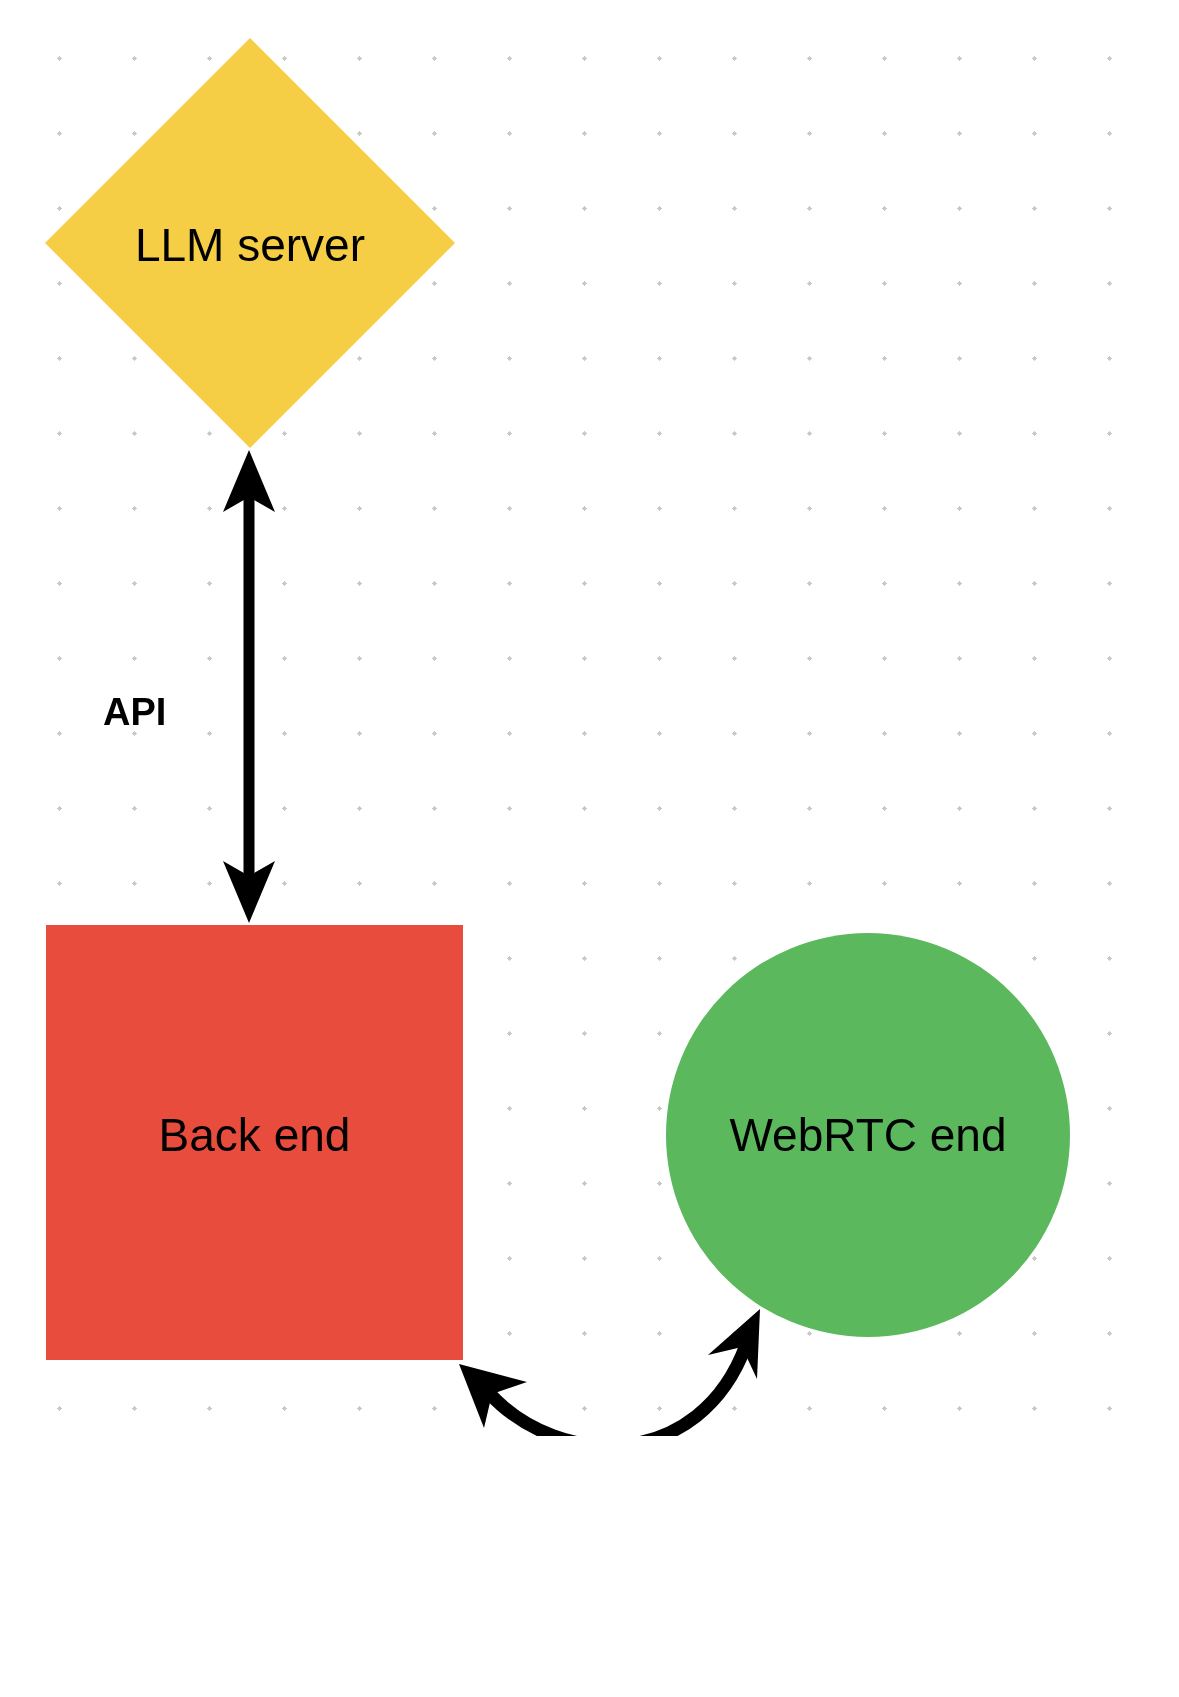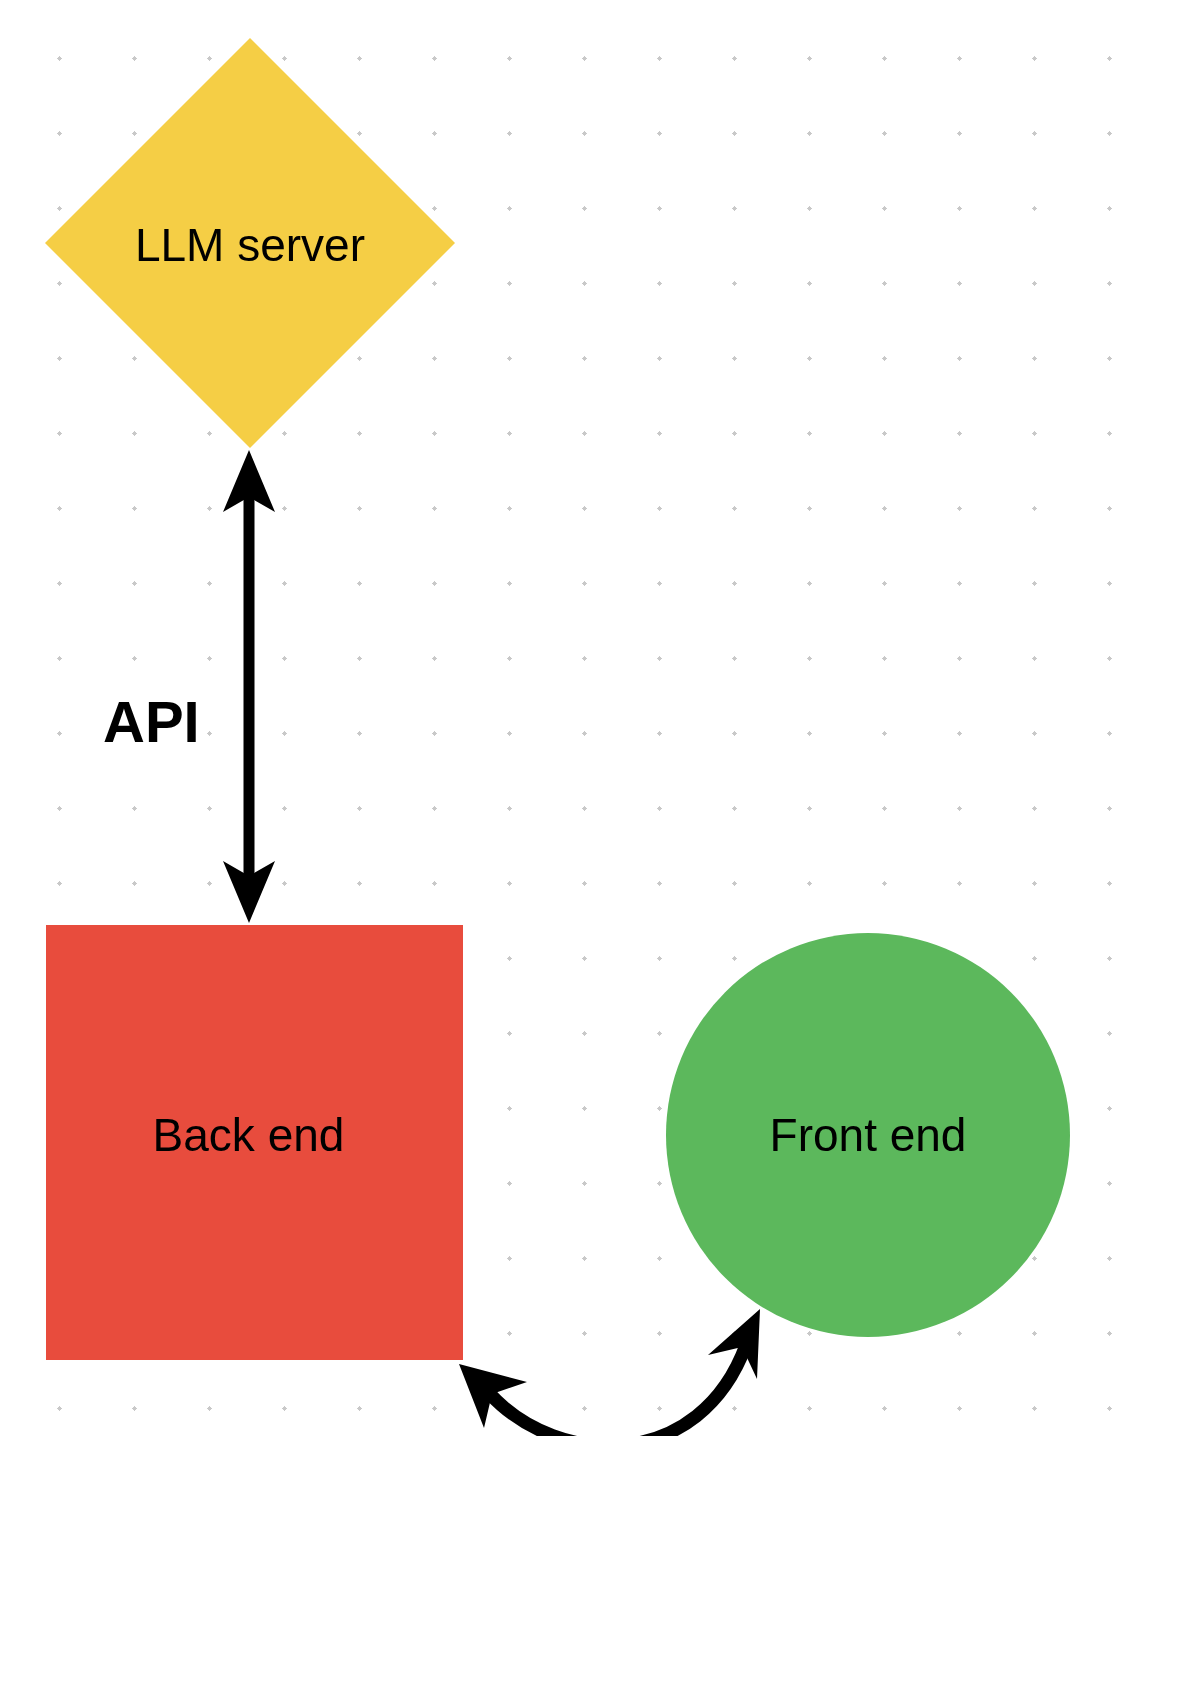--- a/index.html
+++ b/index.html
@@ -33,27 +33,27 @@
     font-size: 46px;
     font-weight: 400;
     white-space: nowrap;
     text-align: center;
     line-height: 1;
     pointer-events: none;
   }
   .edge-label {
     position: absolute;
     color: #000000;
-    font-size: 58px;
+    font-size: 38px;
     font-weight: 700;
     white-space: nowrap;
     line-height: 1;
   }
   #llm-label { left: 0; width: 500px; top: 222px; }
-  #back-label { left: 40px; width: 417px; top: 1112px; }
+  #back-label { left: 46px; width: 417px; top: 1112px; }
   #front-label { left: 668px; width: 400px; top: 1112px; }
   #api-label { left: 103px; top: 693px; }
   #webrtc-label { left: 487px; top: 1470px; }
 </style>
 </head>
 <body>
 
 <div id="canvas">
 
   <svg class="svg-layer" viewBox="0 0 1179 1697" xmlns="http://www.w3.org/2000/svg">
@@ -74,18 +74,18 @@
       <path d="M 489,1393 C 560,1470 700,1470 746,1345" stroke="#000000" stroke-width="13" fill="none" stroke-linecap="round"></path>
       <polygon points="459,1364 527,1382 492,1394 484,1428" fill="#000000"></polygon>
       <polygon points="760,1309 757,1379 742,1347 708,1355" fill="#000000"></polygon>
     </g>
   </svg>
 
   <div class="node-label" id="llm-label">LLM server</div>
 
   <div class="node-label" id="back-label">Back end</div>
 
-  <div class="node-label" id="front-label">Front end</div>
+  <div class="node-label" id="front-label">WebRTC end</div>
 
   <div class="edge-label" id="api-label">API</div>
 
 
 </div>
 
 </body></html>

